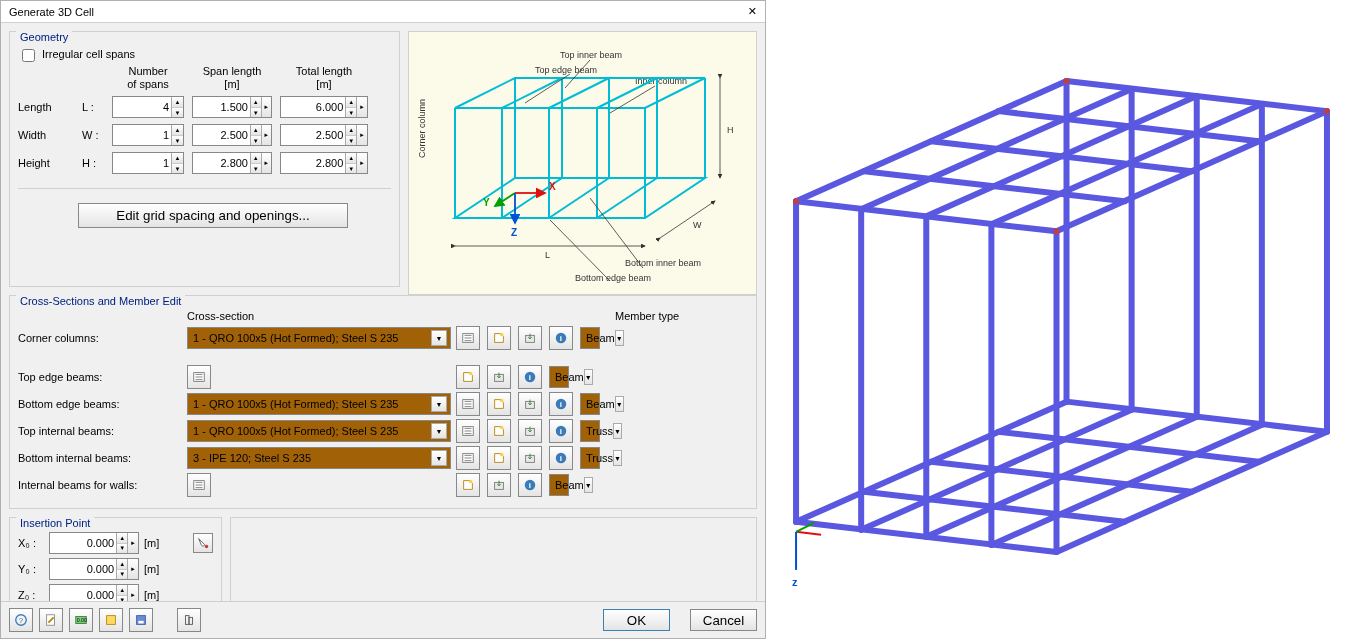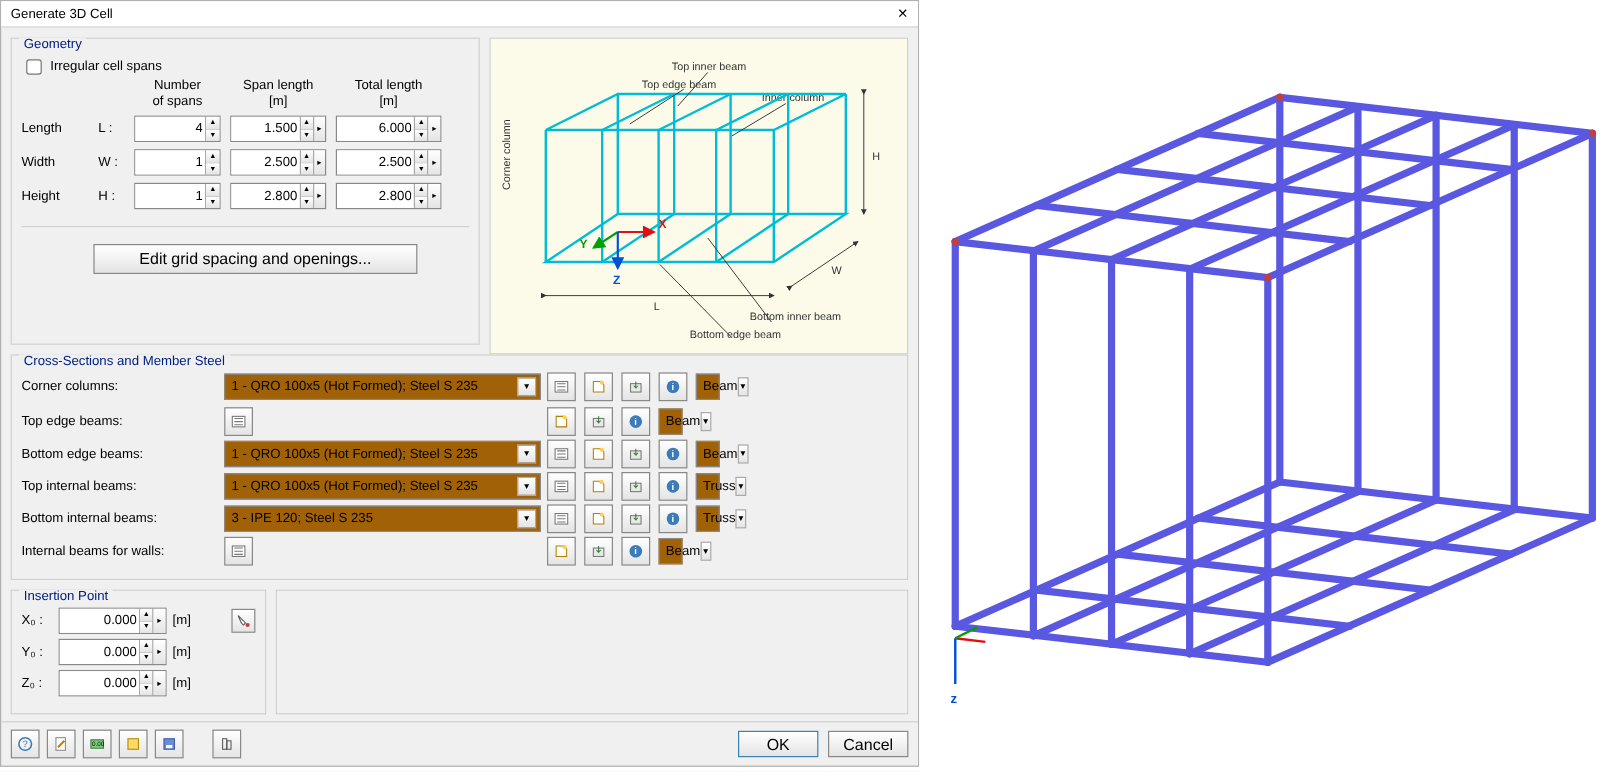--- a/index.html
+++ b/index.html
@@ -33,21 +33,21 @@
 .icon-btn{width:22px;height:22px;border:1px solid #888;background:linear-gradient(#fff,#e4e4e4);display:flex;align-items:center;justify-content:center;cursor:pointer}
 .icon-btn svg{width:14px;height:14px}
 .ins{width:195px;padding-top:14px}
 .ins-row{display:flex;align-items:center;gap:5px;margin-bottom:4px}
 .ins-row .lbl{width:26px}
 .ins-row .spin{width:88px}
 .ins-row .pick{width:18px;height:18px}
 .unit{font-size:11px}
 .bottom{padding:6px 8px;display:flex;align-items:center;justify-content:space-between;border-top:1px solid #d0d0d0}
 .tb-left{display:flex;gap:6px}
-.tb-right{display:flex;gap:8px}
+.tb-right{display:flex;gap:20px}
 .dlg-btn{width:67px;height:22px;border:1px solid #888;background:linear-gradient(#fff,#e4e4e4);cursor:pointer}
 .dlg-btn.primary{border:1px solid #3c7fb1}
 
 .viewer{flex:1;position:relative;background:#fff}
 .viewer svg{width:100%;height:100%}
 .member{stroke:#5a57e0;stroke-width:6;stroke-linecap:round}
 .axis-x{stroke:#e01010;stroke-width:2}
 .axis-y{stroke:#00a000;stroke-width:2}
 .axis-z{stroke:#0050d8;stroke-width:2}
 .axlbl{font-size:11px;font-weight:bold}
@@ -226,23 +226,33 @@
               <path d="M155 36 L110 65"></path>
             <path d="M240 48 L195 75"></path>
             <path d="M228 230 L175 160"></path>
               <path d="M195 243 L135 182"></path>
           </g>
         </svg>
       </div>
     </div>
 
     <div class="group cs-group">
-      <div class="group-title">Cross-Sections and Member Steel</div>
+      <div class="group-title">Cross-Sections and Member Edit</div>
+      <div class="cs-grid cs-hdr">
+        <div></div>
+        <div>Cross-section</div>
+        <div></div>
+          <div></div>
+          <div></div>
+          <div></div>
+          <div></div>
+        <div>Member type</div>
+      </div>
       <div id="cs-rows">
-          <div class="cs-grid" style="margin-bottom: 5px;">
+          <div class="cs-grid" style="margin-bottom: 15px;">
             <div>Corner columns:</div>
             <div class="sel">
               <span>1 - QRO 100x5 (Hot Formed); Steel S 235</span>
               <span class="arr">▼</span>
             </div>
             <div class="icon-btn">
               <svg viewBox="0 0 16 16">
                 <rect x="2" y="3" width="12" height="10" fill="#fff" stroke="#777"></rect>
                 <path d="M4 5h8M4 8h8M4 11h8" stroke="#777"></path>
               </svg>

